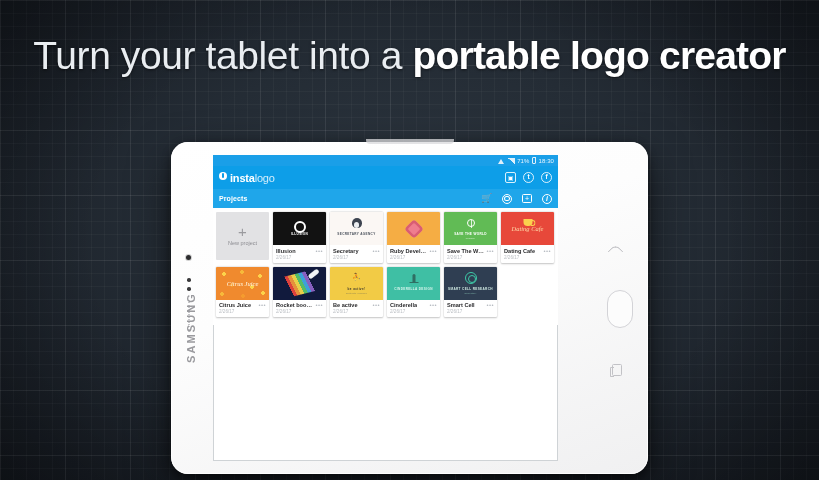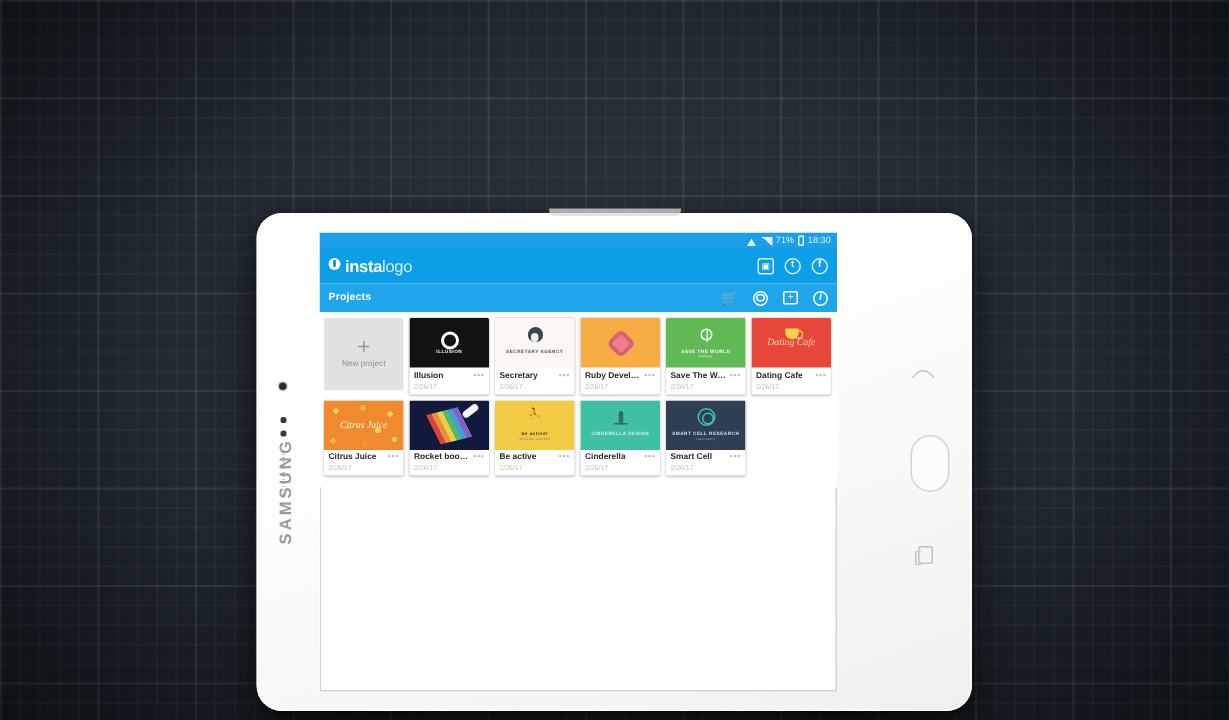--- a/index.html
+++ b/index.html
@@ -248,20 +248,21 @@
 </head>
 <body>
 
 <div id="backdrop">
   <div id="grid-fine"></div>
   <div id="grid-coarse"></div>
   <div id="vignette"></div>
 </div>
 
 <div id="headline-wrap">
+  <div id="headline"><span>Turn your tablet into a </span><b>portable logo creator</b></div>
 </div>
 
 <div id="tablet">
   <div id="tablet-top-notch"></div>
   <div id="cam-dot"></div>
   <div id="sensor-a"></div>
   <div id="sensor-b"></div>
   <div id="speaker-slit"></div>
   <div id="samsung-brand">SAMSUNG</div>
 

